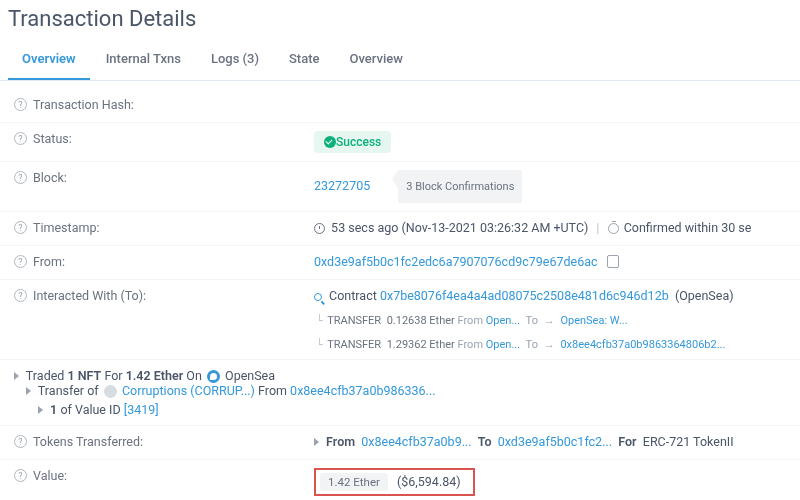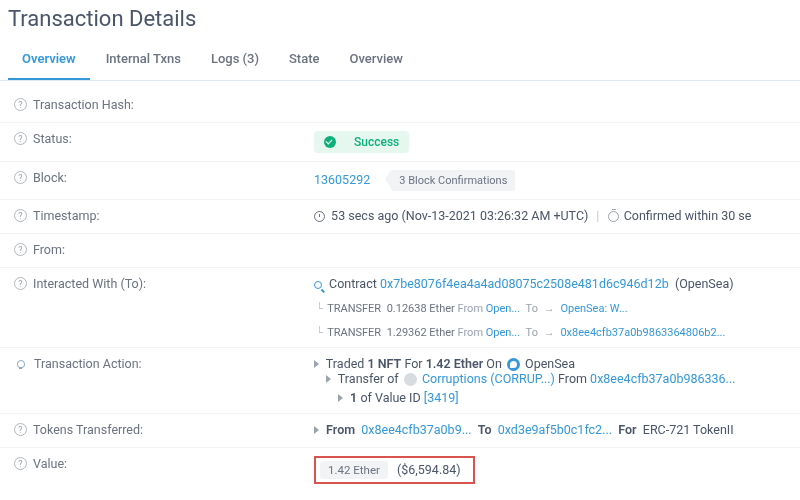--- a/index.html
+++ b/index.html
@@ -70,21 +70,21 @@
     align-items: center;
     justify-content: center;
     font-size: 9px;
     color: #9aa3af;
     flex-shrink: 0;
   }
   .link { color: #3498db; cursor: pointer; }
   .success-badge {
     display: inline-flex;
     align-items: center;
-    gap: 18px;
+    gap: 0;
     background: #e6f7f0;
     color: #0bb07b;
     padding: 4px 10px;
     border-radius: 4px;
     font-size: 12px;
     font-weight: 500;
   }
   .check-icon {
     width: 12px; height: 12px;
     background: #0bb07b;
@@ -97,24 +97,24 @@
     left: 3px; top: 2px;
     width: 3px; height: 5px;
     border: solid #fff;
     border-width: 0 1.5px 1.5px 0;
     transform: rotate(45deg);
   }
   .confirm-badge {
     display: inline-block;
     background: #f1f3f5;
     color: #6b7280;
-    padding: 4px 8px;
+    padding: 10px 8px;
     font-size: 11px;
     border-radius: 2px;
-    margin-left: 18px;
+    margin-left: 25px;
     position: relative;
   }
   .confirm-badge::before {
     content: "";
     position: absolute;
     left: -6px; top: 0;
     border-top: 9px solid transparent;
     border-bottom: 9px solid transparent;
     border-right: 6px solid #f1f3f5;
   }
@@ -280,21 +280,21 @@
       </span>
     </div>
   </div>
 
   <div class="row">
     <div class="label-col">
       <span class="help-icon">?</span>
       <span>Block:</span>
     </div>
     <div class="val-col">
-      <span class="link">13605292</span>
+      <span class="link">23272705</span>
       <span class="confirm-badge">3 Block Confirmations</span>
     </div>
   </div>
 
   <div class="row">
     <div class="label-col">
       <span class="help-icon">?</span>
       <span>Timestamp:</span>
     </div>
     <div class="val-col">
@@ -304,20 +304,24 @@
       <span class="sep">|</span>
       <span class="stopwatch-icon"></span>
       <span>Confirmed within 30 se</span>
     </div>
   </div>
 
   <div class="row">
     <div class="label-col">
       <span class="help-icon">?</span>
       <span>From:</span>
+    </div>
+    <div class="val-col">
+      <span class="link">0xd3e9af5b0c1fc2edc6a7907076cd9c79e67de6ac</span>
+      <span class="copy-icon"></span>
     </div>
   </div>
 
   <div class="row">
     <div class="label-col">
       <span class="help-icon">?</span>
       <span>Interacted With (To):</span>
     </div>
     <div class="val-col">
       <span class="search-icon"></span>
@@ -341,24 +345,20 @@
         <span style="color:#9aa3af">From</span>
         <span class="link">Open...</span>
         &nbsp;<span style="color:#9aa3af">To</span>
         <span class="arrow">→</span>
         <span class="link">0x8ee4cfb37a0b9863364806b2...</span>
       </div>
     </div>
   </div>
 
   <div class="row">
-    <div class="label-col">
-      <span class="light-icon"></span>
-      <span>Transaction Action:</span>
-    </div>
     <div class="val-col">
       <div>
         <span class="caret"></span>
         <span>Traded</span>
         <b>1 NFT</b>
         <span>For</span>
         <b>1.42 Ether</b>
         <span>On</span>
         <span class="circle-icon circle-blue"></span>
         <span>OpenSea</span>

